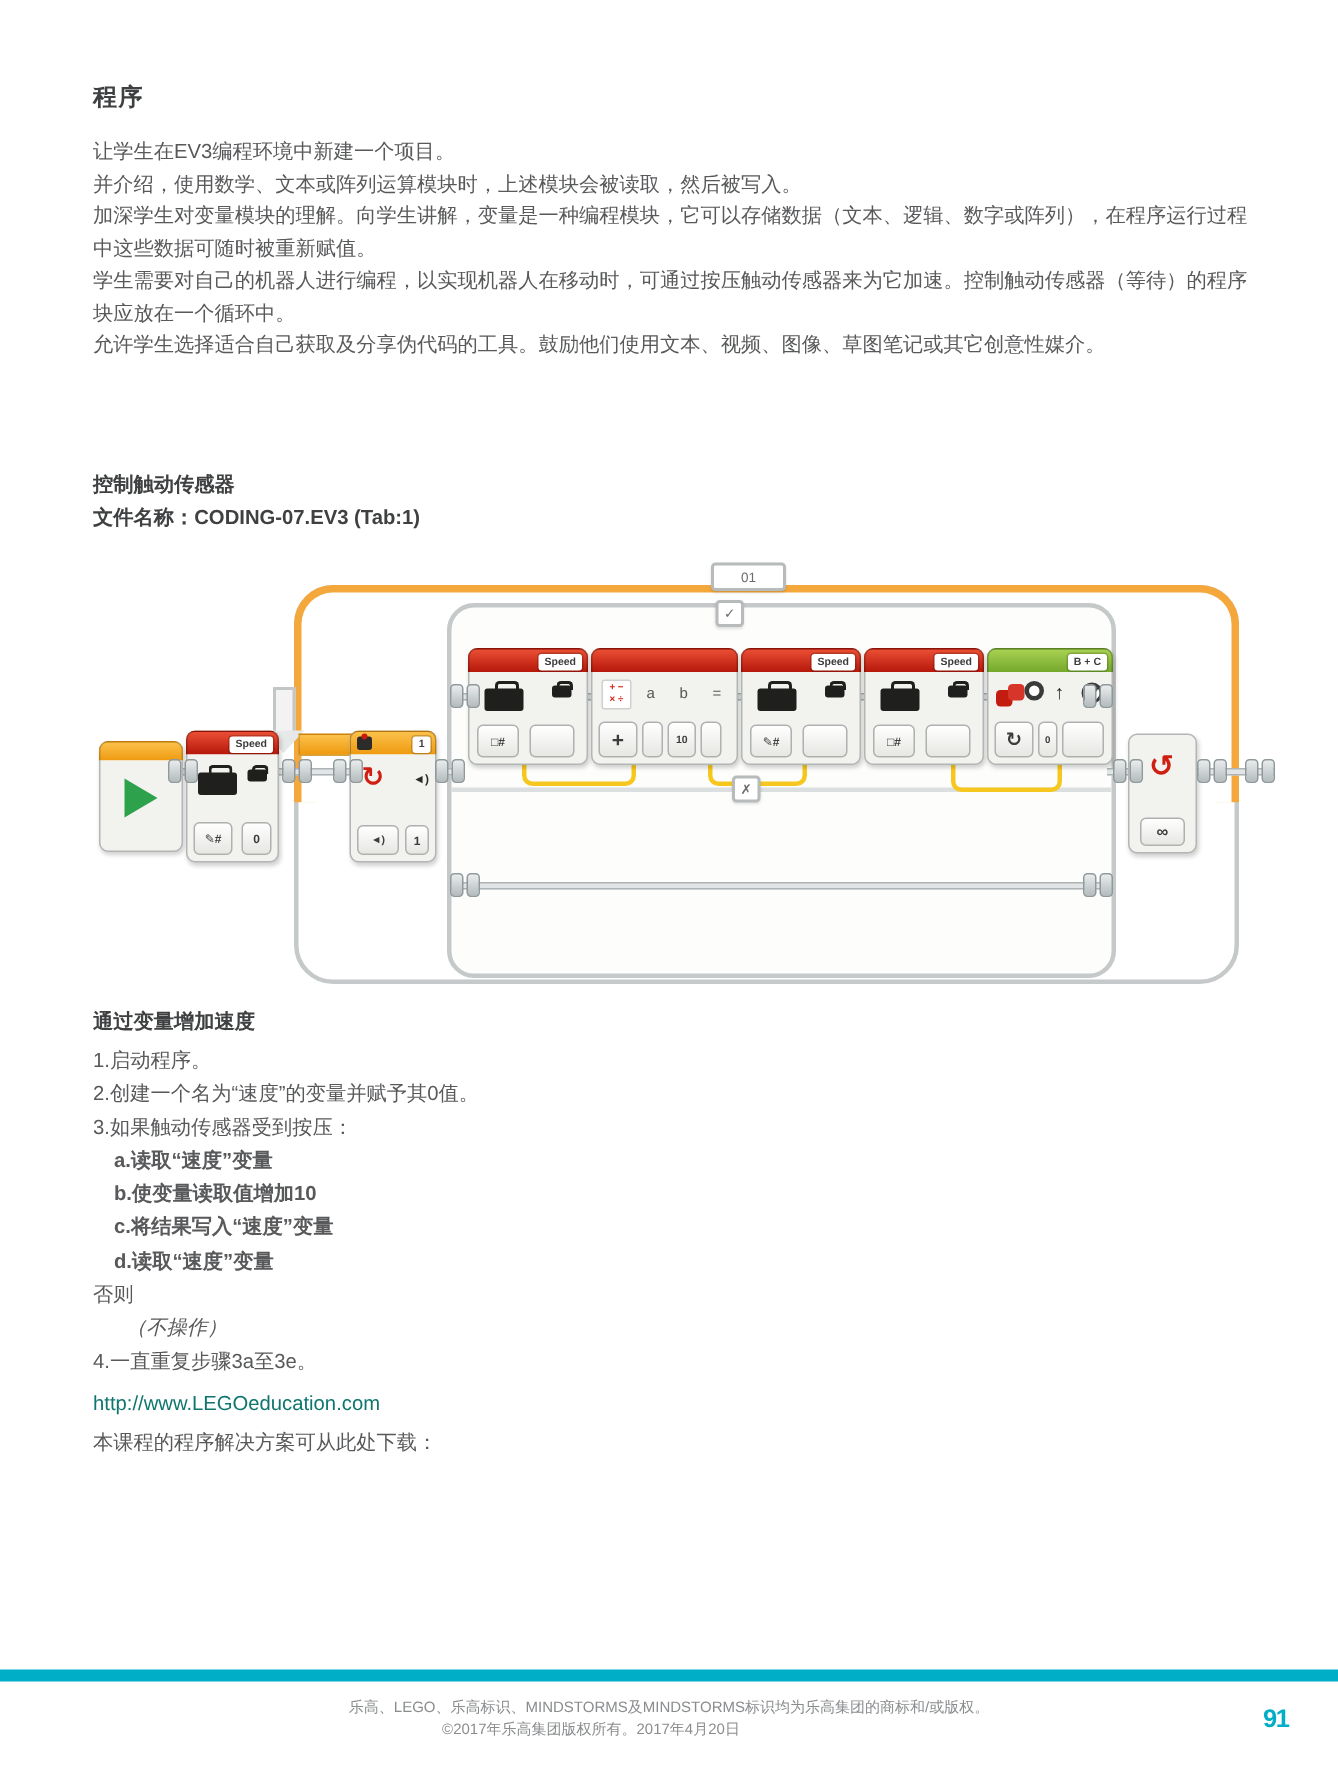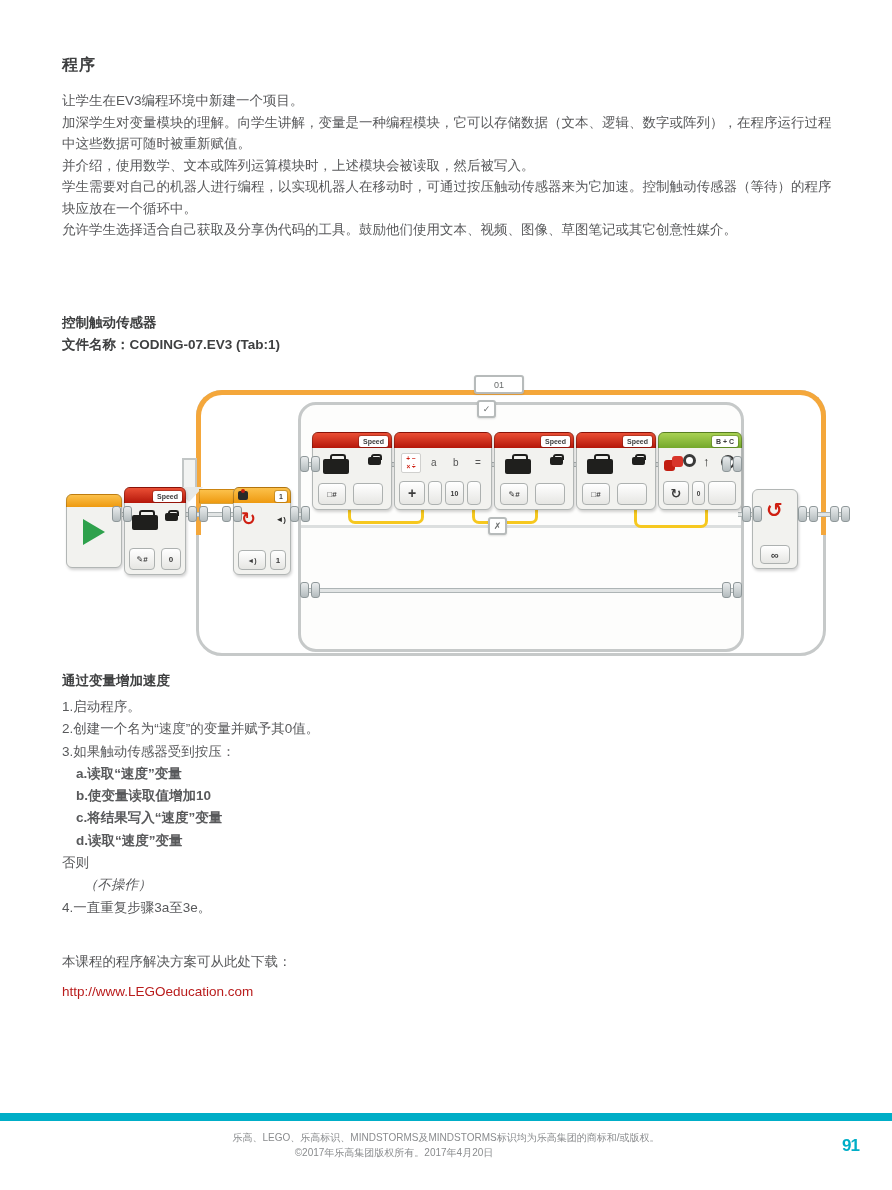--- a/index.html
+++ b/index.html
@@ -9,21 +9,21 @@
 
   
   .title { position:absolute; left:62px; top:55px; font-size:16px; font-weight:bold; color:#3f4041; letter-spacing:1px; }
   .intro { position:absolute; left:62px; top:90px; width:780px; font-size:13.5px; line-height:21.5px; color:#58595B; }
   .intro p { margin:0; }
   .sec-head { position:absolute; left:62px; font-size:13.5px; font-weight:bold; color:#3f4041; }
   .pseudo { position:absolute; left:62px; top:696px; width:780px; font-size:13.5px; line-height:22.3px; color:#58595B; }
   .pline.ind { padding-left:14px;font-weight:bold; }
   .pline.ind2 { padding-left:22px;font-style:italic; }
   .dl-label { position:absolute; left:62px; top:953px; font-size:13.5px; color:#58595B; }
-  .dl-url { position:absolute; left:62px; top:984px; font-size:13.5px; color:#b91c1c; text-decoration:none; }
+  .dl-url { position:absolute; left:62px; top:928px; font-size:13.5px; color:#0f766e; text-decoration:none; }
 
   
   .footer-bar { position:absolute; left:0; top:1113px; width:892px; height:8px; background:#00AEC7; }
   .foot-line1 { position:absolute; left:0; top:1131px; width:892px; text-align:center; font-size:10px; color:#8a8c8e; }
   .foot-line2 { position:absolute; left:0; top:1146px; width:788px; text-align:center; font-size:10px; color:#8a8c8e; }
   .pagenum { position:absolute; right:33px; top:1136px; font-size:17px; font-weight:bold; color:#00AEC7; letter-spacing:-1px; }
 
   
   .diagram { position:absolute; left:0; top:368px; width:736px; height:300px; }
   .loop-rect { position:absolute; left:196px; top:22px; width:630px; height:266px; border:3px solid #c6c9c9; border-radius:26px; background:#fff; z-index:0; }
@@ -68,22 +68,22 @@
   .orange-bar { position:absolute; left:199px; top:121px; width:36px; height:15px; background:linear-gradient(#fcc14b,#ee9a10); z-index:3; border:1px solid rgba(0,0,0,.15); }
 </style>
 </head>
 <body>
 
 <div class="page">
 
   <div class="title">程序</div>
   <div class="intro">
     <p>让学生在EV3编程环境中新建一个项目。</p>
+    <p>并介绍，使用数学、文本或阵列运算模块时，上述模块会被读取，然后被写入。</p>
     <p>加深学生对变量模块的理解。向学生讲解，变量是一种编程模块，它可以存储数据（文本、逻辑、数字或阵列），在程序运行过程中这些数据可随时被重新赋值。</p>
-    <p>并介绍，使用数学、文本或阵列运算模块时，上述模块会被读取，然后被写入。</p>
     <p>学生需要对自己的机器人进行编程，以实现机器人在移动时，可通过按压触动传感器来为它加速。控制触动传感器（等待）的程序块应放在一个循环中。</p>
     <p>允许学生选择适合自己获取及分享伪代码的工具。鼓励他们使用文本、视频、图像、草图笔记或其它创意性媒介。</p>
   </div>
 
   <div class="sec-head" style="top:314px;">控制触动传感器</div>
   <div class="sec-head" style="top:336px;">文件名称：CODING-07.EV3 (Tab:1)</div>
 
   <div class="diagram">
 
     <div class="loop-rect"></div>

